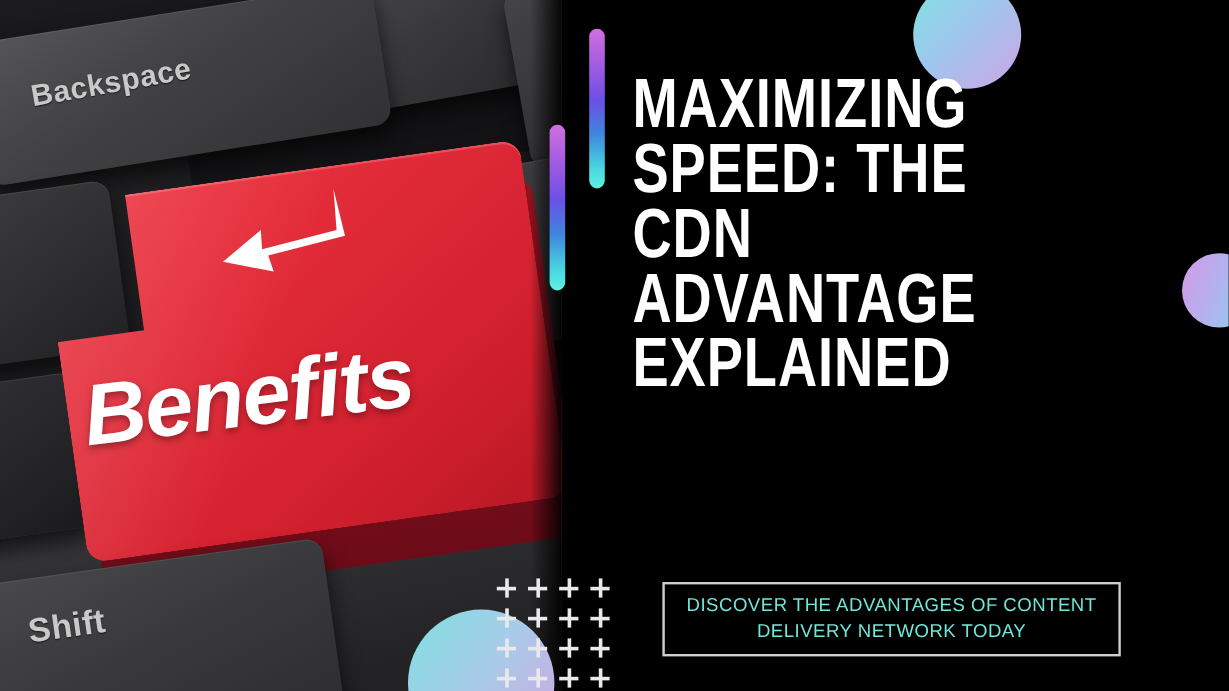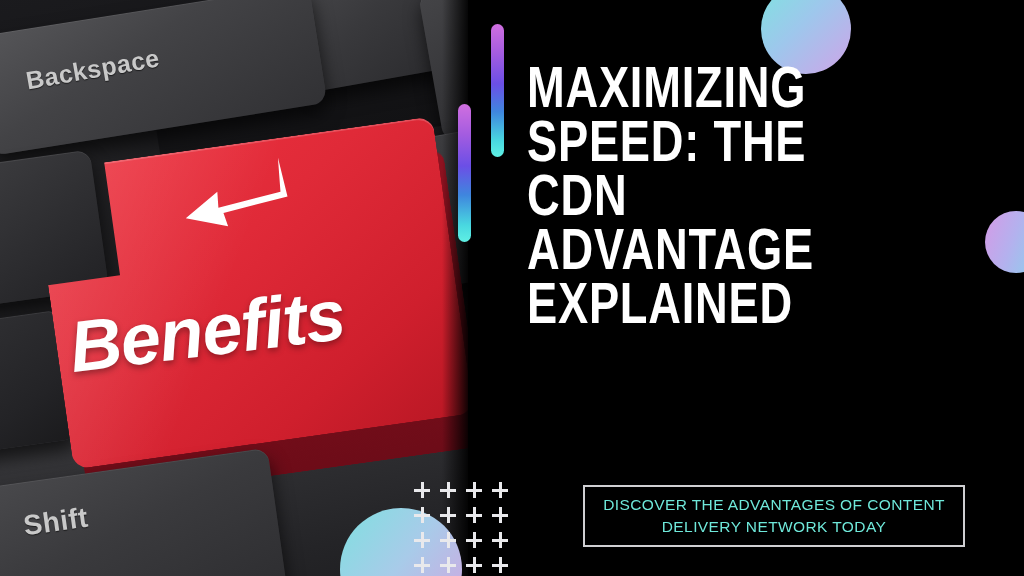--- a/index.html
+++ b/index.html
@@ -133,21 +133,21 @@
     letter-spacing:1px;
     transform:scaleX(.78);transform-origin:left top;
     text-transform:uppercase;
   }
   #title .ln{display:block;white-space:nowrap;font-stretch:condensed;}
 
   
   #subbox{
     position:absolute;left:552px;top:485px;width:382px;height:62px;
     border:2px solid #cfcfd2;box-sizing:border-box;background:#000;
-    display:flex;align-items:center;justify-content:center;margin-left:31px;
+    display:flex;align-items:center;justify-content:center;
   }
   #subtitle{
     color:#6fe8da;font-size:15.5px;line-height:1.45;text-align:center;
     letter-spacing:.4px;text-transform:uppercase;padding:0 10px;
   }
 </style>
 </head>
 <body>
 
 <div id="stage">

